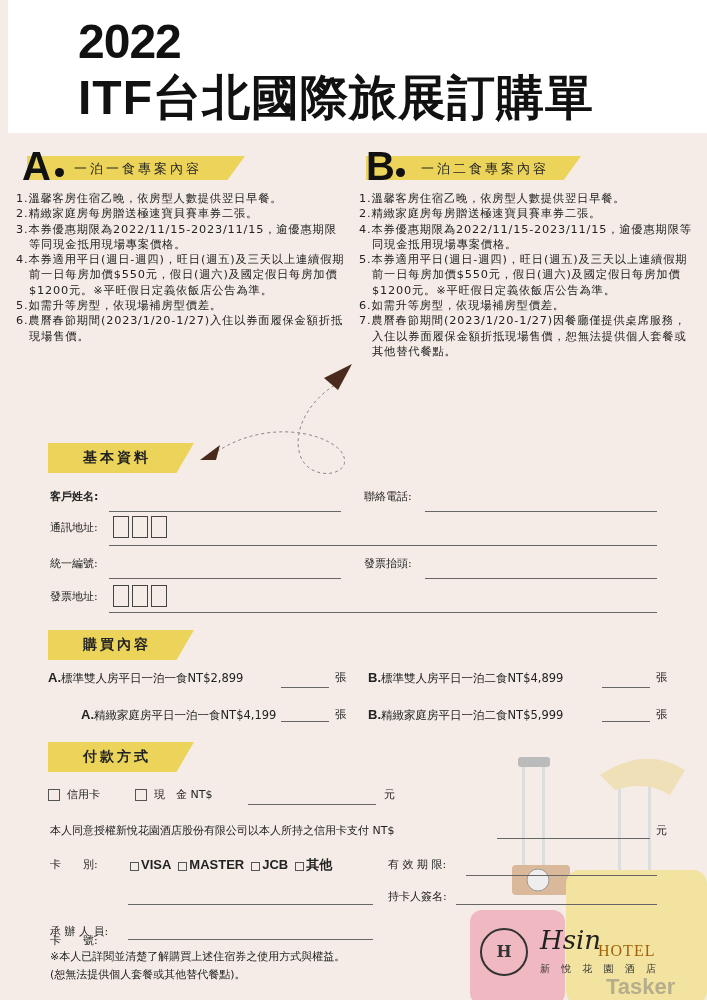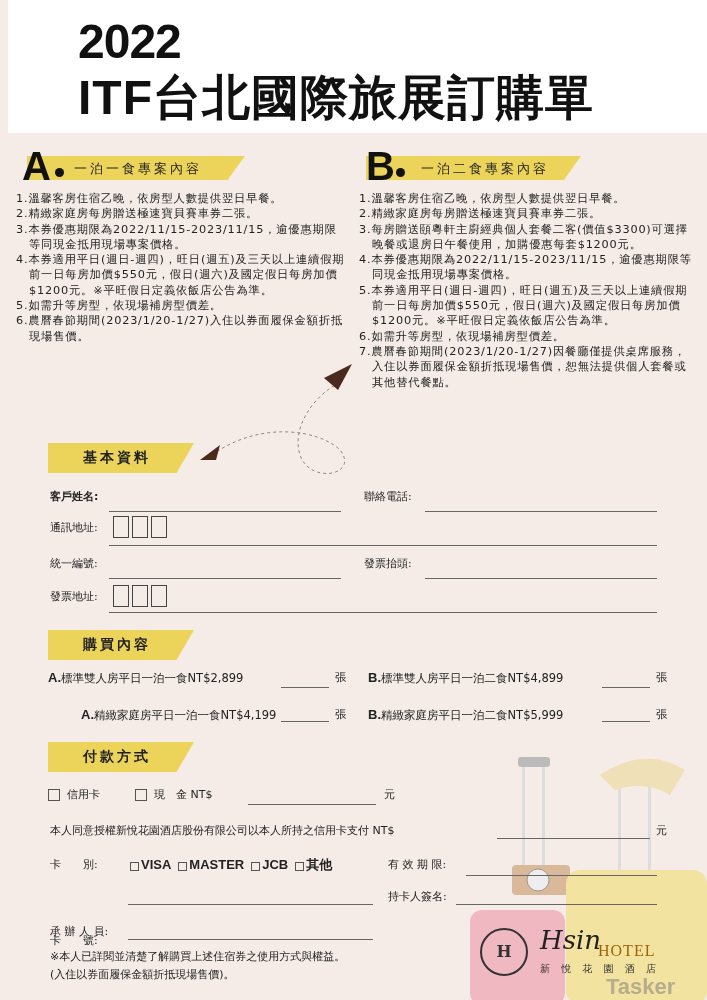--- a/index.html
+++ b/index.html
@@ -54,21 +54,20 @@
 <div class="sec-head" style="left:366px; top:150px; width:230px;">
   <div class="band" style="left:0; width:215px;"></div>
   <div class="letter">B</div>
   <div class="dot" style="left:30px; top:18px;"></div>
   <div class="label" style="left:55px;">一泊二食專案內容</div>
 </div>
 
 <div class="list" style="left:359px; top:191px; width:336px;">
   <div class="item">1.溫馨客房住宿乙晚，依房型人數提供翌日早餐。</div>
   <div class="item">2.精緻家庭房每房贈送極速寶貝賽車券二張。</div>
-  <div class="item">3.每房贈送頤粵軒主廚經典個人套餐二客(價值$3300)可選擇晚餐或退房日午餐使用，加購優惠每套$1200元。</div>
   <div class="item">4.本券優惠期限為2022/11/15-2023/11/15，逾優惠期限等同現金抵用現場專案價格。</div>
   <div class="item">5.本券適用平日(週日-週四)，旺日(週五)及三天以上連續假期前一日每房加價$550元，假日(週六)及國定假日每房加價$1200元。※平旺假日定義依飯店公告為準。</div>
   <div class="item">6.如需升等房型，依現場補房型價差。</div>
   <div class="item">7.農曆春節期間(2023/1/20-1/27)因餐廳僅提供桌席服務，入住以券面履保金額折抵現場售價，恕無法提供個人套餐或其他替代餐點。</div>
 </div>
 
 <svg class="deco" style="left:200px; top:360px;" width="160" height="125" viewBox="0 0 160 125">
   <path d="M 12 95 C 60 60, 120 70, 140 90 C 160 115, 110 125, 100 95 C 92 70, 110 40, 135 25" fill="none" stroke="#888" stroke-width="1" stroke-dasharray="3,3"></path>
   <polygon points="0,100 20,85 16,100" fill="#4a2a1c"></polygon>
   <polygon points="152,4 124,18 138,30" fill="#4a2a1c"></polygon>
@@ -158,19 +157,19 @@
 
 <div class="lbl" style="left:50px; top:889px;margin-top:44px;">卡　　號:</div>
 <div class="line" style="left:128px; top:904px; width:245px;"></div>
 <div class="lbl" style="left:388px; top:889px;">持卡人簽名:</div>
 <div class="line" style="left:456px; top:904px; width:201px;"></div>
 
 <div class="lbl" style="left:50px; top:924px;">承 辦 人 員:</div>
 <div class="line" style="left:128px; top:939px; width:245px;"></div>
 
 <div class="lbl" style="left:50px; top:949px;">※本人已詳閱並清楚了解購買上述住宿券之使用方式與權益。</div>
-<div class="lbl" style="left:50px; top:967px;">(入住以券面履保金額折抵現場售價)。</div>
+<div class="lbl" style="left:50px; top:967px;">(恕無法提供個人套餐或其他替代餐點)。</div>
 
 <div class="deco" style="left:480px; top:928px; width:48px; height:48px; border:2px solid #333; border-radius:50%; text-align:center; line-height:44px; font-family:'DejaVu Serif', serif; font-size:16px; font-weight:bold; color:#333;">H</div>
 <div class="deco" style="left:540px; top:925px; font-family:'DejaVu Serif', serif; font-style:italic; font-size:26px; color:#222;">Hsin</div>
 <div class="deco" style="left:598px; top:942px; font-family:'Liberation Serif', serif; font-size:16px; letter-spacing:1px; color:#a16207;">HOTEL</div>
 <div class="deco" style="left:540px; top:962px; font-family:'DejaVu Serif', serif; font-size:10px; letter-spacing:4px; color:#333;">新 悅 花 園 酒 店</div>
 <div class="deco" style="left:606px; top:974px; font-family:'Liberation Sans', sans-serif; font-weight:bold; font-size:22px; color:rgba(120,120,120,0.5);">Tasker</div>
 
 </body></html>

